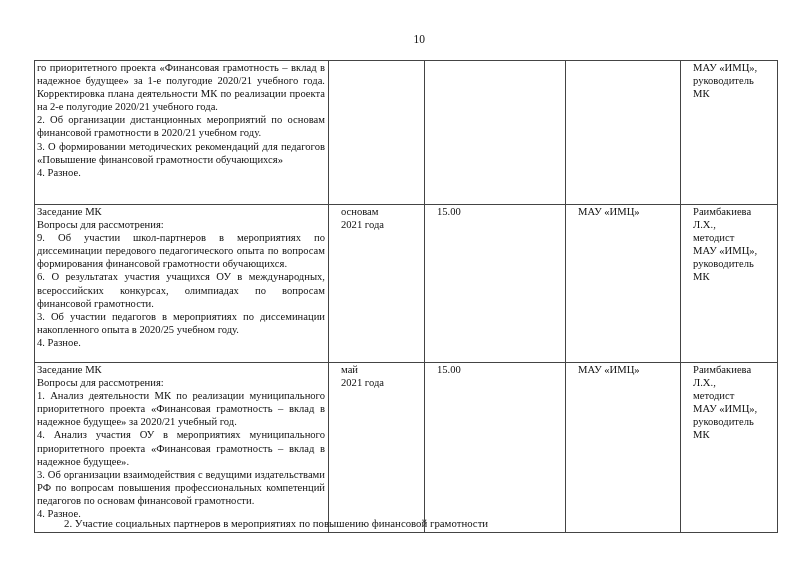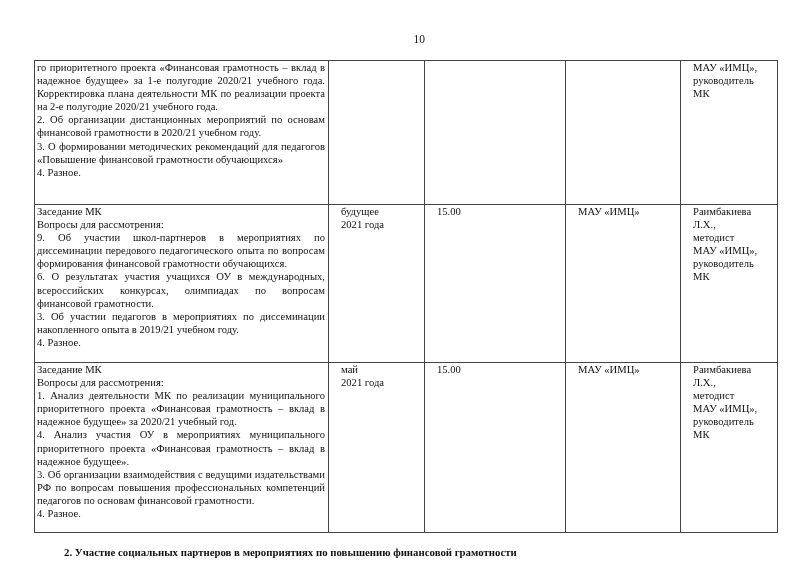--- a/index.html
+++ b/index.html
@@ -51,22 +51,22 @@
     }
     .topic-title {
       display: block;
     }
     .resp-line {
       display: block;
     }
     .section-heading {
       position: absolute;
       left: 64px;
-      top: 546px;
-      font-weight: bold;
+      top: 517px;
+      font-weight: normal;
       font-size: 10.8px;
       white-space: nowrap;
     }
   </style>
 </head>
 <body>
 
 <div class="page-number">10</div>
 
 <table class="plan">
@@ -95,25 +95,25 @@
         <span class="resp-line">МК</span>
       </td>
     </tr>
 
     <tr style="height:158px">
       <td class="topic">
         <span class="topic-title">Заседание МК</span>
         <span class="topic-line">Вопросы для рассмотрения:</span>
         <span class="topic-line">9. Об участии школ-партнеров в мероприятиях по диссеминации передового педагогического опыта по вопросам формирования финансовой грамотности обучающихся.</span>
         <span class="topic-line">6. О результатах участия учащихся ОУ в международных, всероссийских конкурсах, олимпиадах по вопросам  финансовой грамотности.</span>
-        <span class="topic-line">3. Об участии педагогов в мероприятиях по диссеминации накопленного опыта в 2019/21 учебном году.</span>
+        <span class="topic-line">3. Об участии педагогов в мероприятиях по диссеминации накопленного опыта в 2020/25 учебном году.</span>
         <span class="topic-line">4. Разное.</span>
       </td>
       <td class="center">
-        <span class="resp-line">будущее</span>
+        <span class="resp-line">основам</span>
         <span class="resp-line">2021 года</span>
       </td>
       <td class="center">15.00</td>
       <td class="center">МАУ «ИМЦ»</td>
       <td class="center">
         <span class="resp-line">Раимбакиева</span>
         <span class="resp-line">Л.Х.,</span>
         <span class="resp-line">методист</span>
         <span class="resp-line">МАУ «ИМЦ»,</span>
         <span class="resp-line">руководитель</span>

